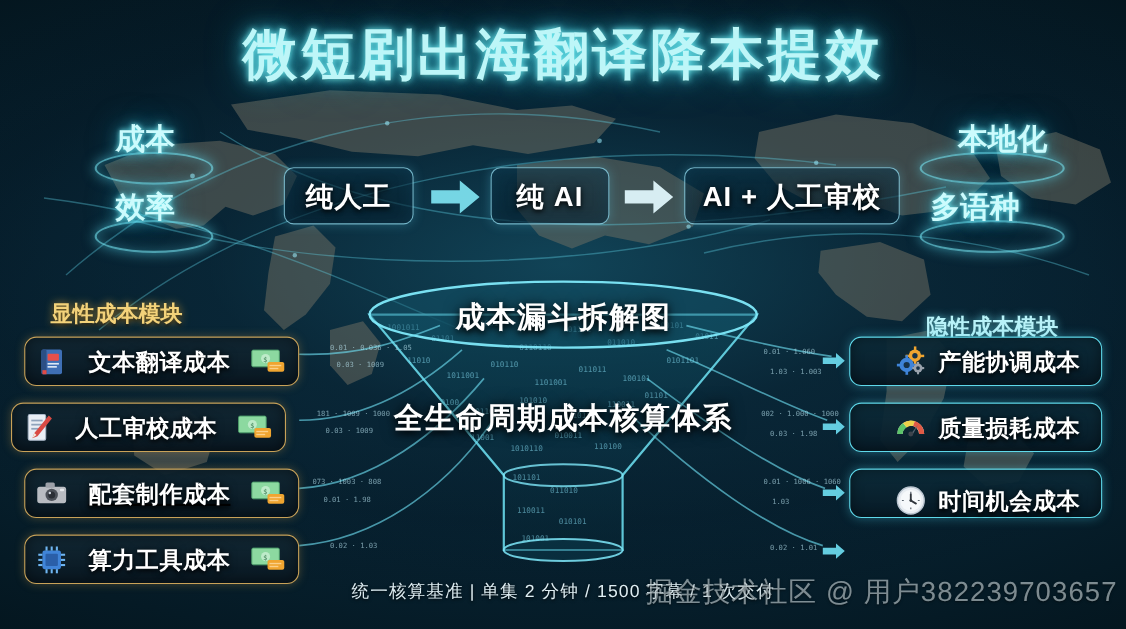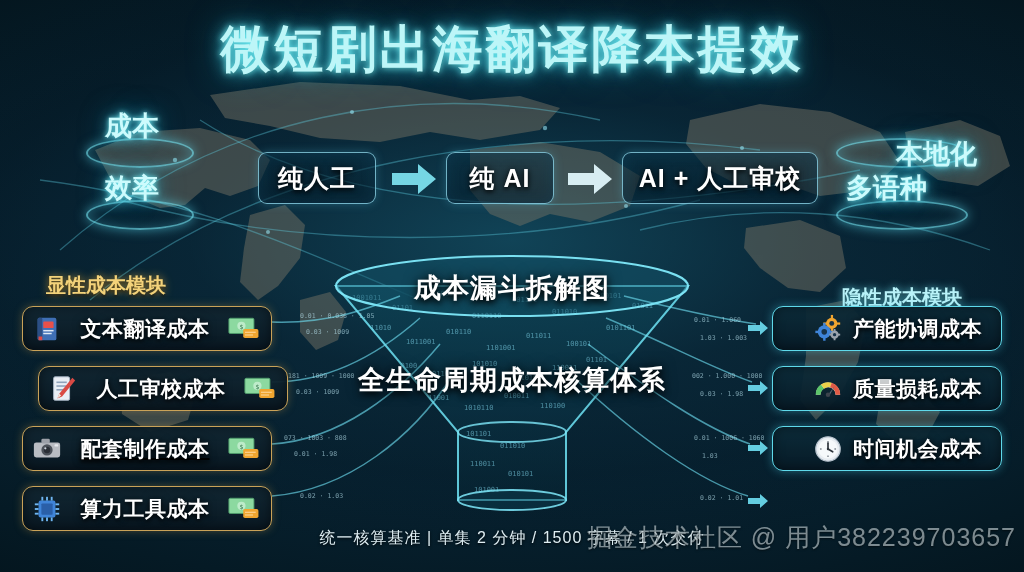--- a/index.html
+++ b/index.html
@@ -227,21 +227,21 @@
 
   <div class="title">微短剧出海翻译降本提效</div>
 
   <div class="kwRing" style="left:86px; top:138px; width:104px; height:26px;"></div>
   <div class="kw" style="left:105px; top:108px;">成本</div>
 
   <div class="kwRing" style="left:86px; top:200px; width:104px; height:26px;"></div>
   <div class="kw" style="left:105px; top:170px;">效率</div>
 
   <div class="kwRing" style="left:836px; top:138px; width:128px; height:26px;"></div>
-  <div class="kw" style="left:896px; top:108px;margin-top:28px;">本地化</div>
+  <div class="kw" style="left:871px; top:108px;">本地化</div>
 
   <div class="kwRing" style="left:836px; top:200px; width:128px; height:26px;"></div>
   <div class="kw" style="left:846px; top:170px;">多语种</div>
 
   <div class="flowBox" style="left:258px; top:152px; width:118px;">
     <span>纯人工</span>
   </div>
 
   <svg class="flowArrow" style="left:390px; top:162px;" viewBox="0 0 48 34">
     <path d="M2 11 H28 V2 L46 17 L28 32 V23 H2 Z" fill="#7fe4f2" opacity="0.92"></path>
@@ -360,21 +360,21 @@
     <svg class="ico money" viewBox="0 0 38 30">
       <rect x="1" y="3" width="28" height="17" rx="1.5" fill="#8cd9a0" stroke="#4d9c6a" stroke-width="1"></rect>
       <circle cx="15" cy="11.5" r="4.6" fill="#bdebc9"></circle>
       <text x="15" y="14.6" font-size="7" text-anchor="middle" fill="#3c7d54" font-family="DejaVu Sans, sans-serif">$</text>
       <rect x="17" y="15" width="17" height="10" rx="2" fill="#f0a530"></rect>
       <rect x="19" y="18" width="12" height="1.4" fill="#fbd08a"></rect>
       <rect x="19" y="21" width="9" height="1.4" fill="#fbd08a"></rect>
     </svg>
   </div>
 
-  <div class="card left" style="left:38px; top:366px;">
+  <div class="card left" style="left:10px; top:366px;">
     <svg class="ico" viewBox="0 0 32 32">
       <rect x="6" y="3" width="17" height="25" rx="1.6" fill="#e9eef5" stroke="#aab8c8" stroke-width="1"></rect>
       <rect x="9" y="8" width="11" height="1.7" fill="#8fa3bb"></rect>
       <rect x="9" y="12" width="11" height="1.7" fill="#8fa3bb"></rect>
       <rect x="9" y="16" width="8" height="1.7" fill="#8fa3bb"></rect>
       <path d="M26 4 L29 7 L15 24 L10 26 L12 21 Z" fill="#d94a44"></path>
       <path d="M10 26 L12 21 L14 23 Z" fill="#f0ece0"></path>
     </svg>
     <span class="cardLabel">人工审校成本</span>
     <svg class="ico money" viewBox="0 0 38 30">
@@ -489,21 +489,21 @@
       <path d="M3 22 A13 13 0 0 1 29 22 L24 22 A8 8 0 0 0 8 22 Z" fill="#e8e2d4"></path>
       <path d="M3 22 A13 13 0 0 1 8.5 11.3 L12 15.6 A8 8 0 0 0 8 22 Z" fill="#5cc46a"></path>
       <path d="M8.5 11.3 A13 13 0 0 1 20 9.4 L18.2 14.1 A8 8 0 0 0 12 15.6 Z" fill="#ecd14a"></path>
       <path d="M20 9.4 A13 13 0 0 1 29 22 L24 22 A8 8 0 0 0 18.2 14.1 Z" fill="#e05a45"></path>
       <path d="M16 22 L23 13 L17.6 23 Z" fill="#5a6470"></path>
       <circle cx="16" cy="22" r="2.4" fill="#3d444d"></circle>
     </svg>
     <span class="cardLabel">质量损耗成本</span>
   </div>
 
-  <div class="card right" style="left:772px; top:426px;">
+  <div class="card right" style="left:772px; top:426px;align-items:flex-end;">
     <svg class="ico" viewBox="0 0 32 32">
       <circle cx="16" cy="16" r="13" fill="#e8edf2" stroke="#b9c4cf" stroke-width="1.4"></circle>
       <circle cx="16" cy="16" r="10.2" fill="#f6f9fb"></circle>
       <g stroke="#5c6670" stroke-width="1.2">
         <line x1="16" y1="7.4" x2="16" y2="9.2"></line>
           <line x1="16" y1="22.8" x2="16" y2="24.6"></line>
         <line x1="7.4" y1="16" x2="9.2" y2="16"></line>
           <line x1="22.8" y1="16" x2="24.6" y2="16"></line>
       </g>
       <line x1="16" y1="16" x2="16" y2="9.8" stroke="#2f353c" stroke-width="1.8" stroke-linecap="round"></line>

